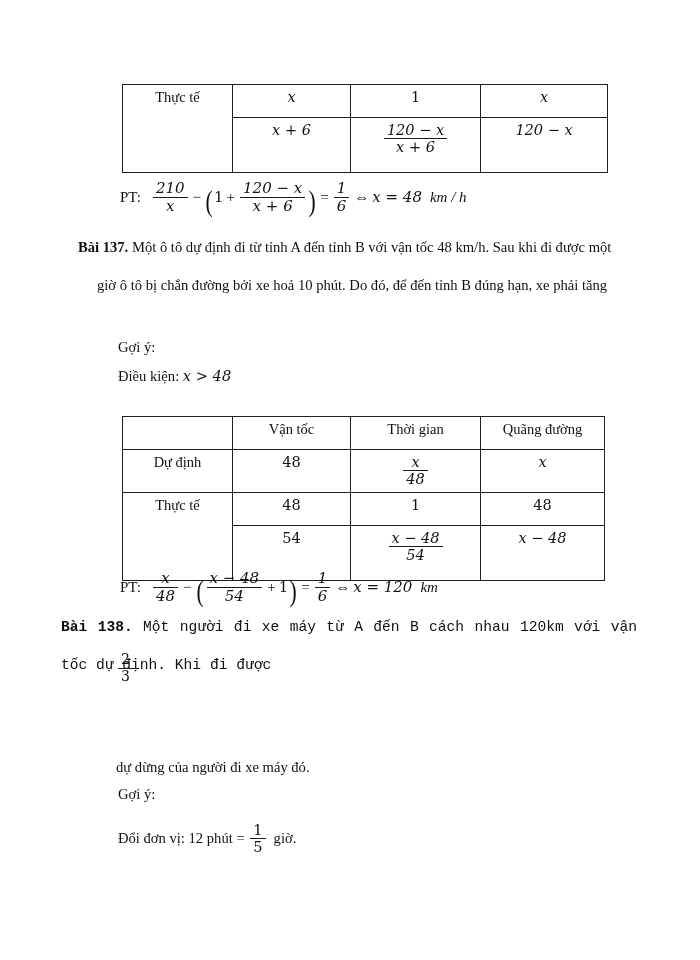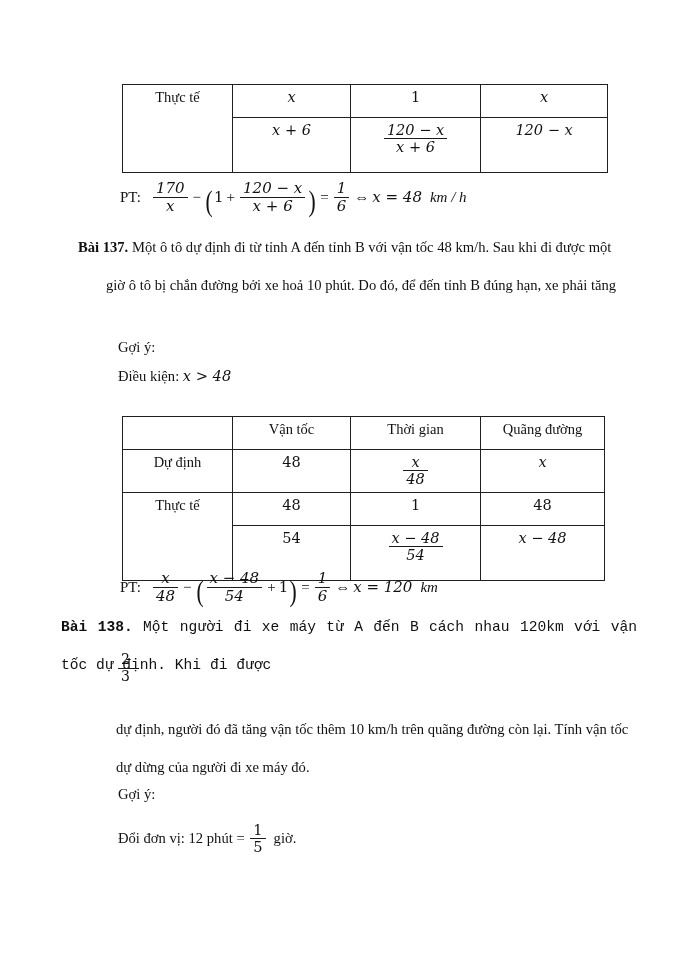--- a/index.html
+++ b/index.html
@@ -127,37 +127,37 @@
             </span>
           </td>
           <td class="tall"><span class="math">120 − x</span></td>
         </tr>
       </tbody>
     </table>
   </div>
 
   <div class="block eq-line" style="left:120px; top:180px;">
     <span class="lbl">PT:</span><span class="frac math">
-        <span class="num">170</span>
+        <span class="num">210</span>
         <span class="den">x</span>
       </span><span class="op">−</span><span class="paren">(</span><span class="math mn">1</span><span class="op">+</span><span class="frac math">
         <span class="num">120 − x</span>
         <span class="den">x + 6</span>
       </span><span class="paren">)</span><span class="op">=</span><span class="frac math">
         <span class="num">1</span>
         <span class="den">6</span>
       </span><span class="op">⇔</span><span class="math">x = 48</span><span class="units">km / h</span>
   </div>
 
   <div class="block" style="left:78px; top:228px; width:576px;">
     <div class="para">
       <span class="bold">Bài 137.</span>
       <span>Một ô tô dự định đi từ tỉnh A đến tỉnh B với vận tốc 48 km/h. Sau khi đi được một</span>
     </div>
-    <div class="para" style="margin-left:28px; width:538px;">
+    <div class="para" style="margin-left:19px; width:538px;">
       <span>giờ ô tô bị chắn đường bởi xe hoả 10 phút. Do đó, để đến tỉnh B đúng hạn, xe phải tăng</span>
     </div>
   </div>
 
   <div class="block ital" style="left:118px; top:339px;">Gợi ý:</div>
 
   <div class="block" style="left:118px; top:367px;">
     <span>Điều kiện: </span><span class="math">x &gt; 48</span>
   </div>
 
@@ -227,23 +227,20 @@
     </div>
   </div>
 
   <div class="block" style="left:116px; top:652px; width:538px;">
     <span class="frac small math" style="vertical-align:-0.55em;">
       <span class="num mn">2</span>
       <span class="den mn">3</span>
     </span>
   </div>
 
-  <div class="block para" style="left:116px; top:710px; width:538px;">
-    <span>dự định, người đó đã tăng vận tốc thêm 10 km/h trên quãng đường còn lại. Tính vận tốc</span>
-  </div>
 
   <div class="block para" style="left:116px; top:748px; width:538px; text-align:left;">
     <span>dự dừng của người đi xe máy đó.</span>
   </div>
 
   <div class="block ital" style="left:118px; top:786px;">Gợi ý:</div>
 
   <div class="block" style="left:118px; top:822px;">
     <span>Đổi đơn vị: 12 phút = </span><span class="frac math">
         <span class="num mn">1</span>

